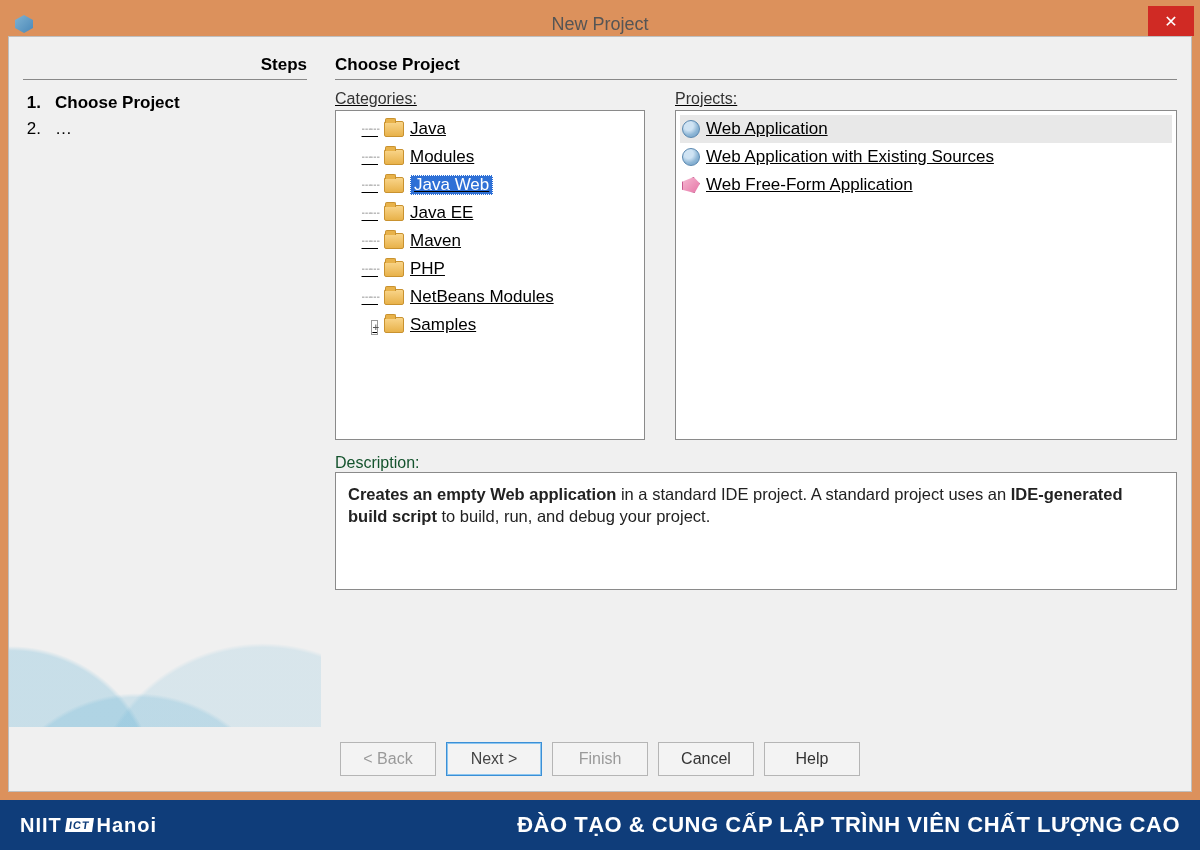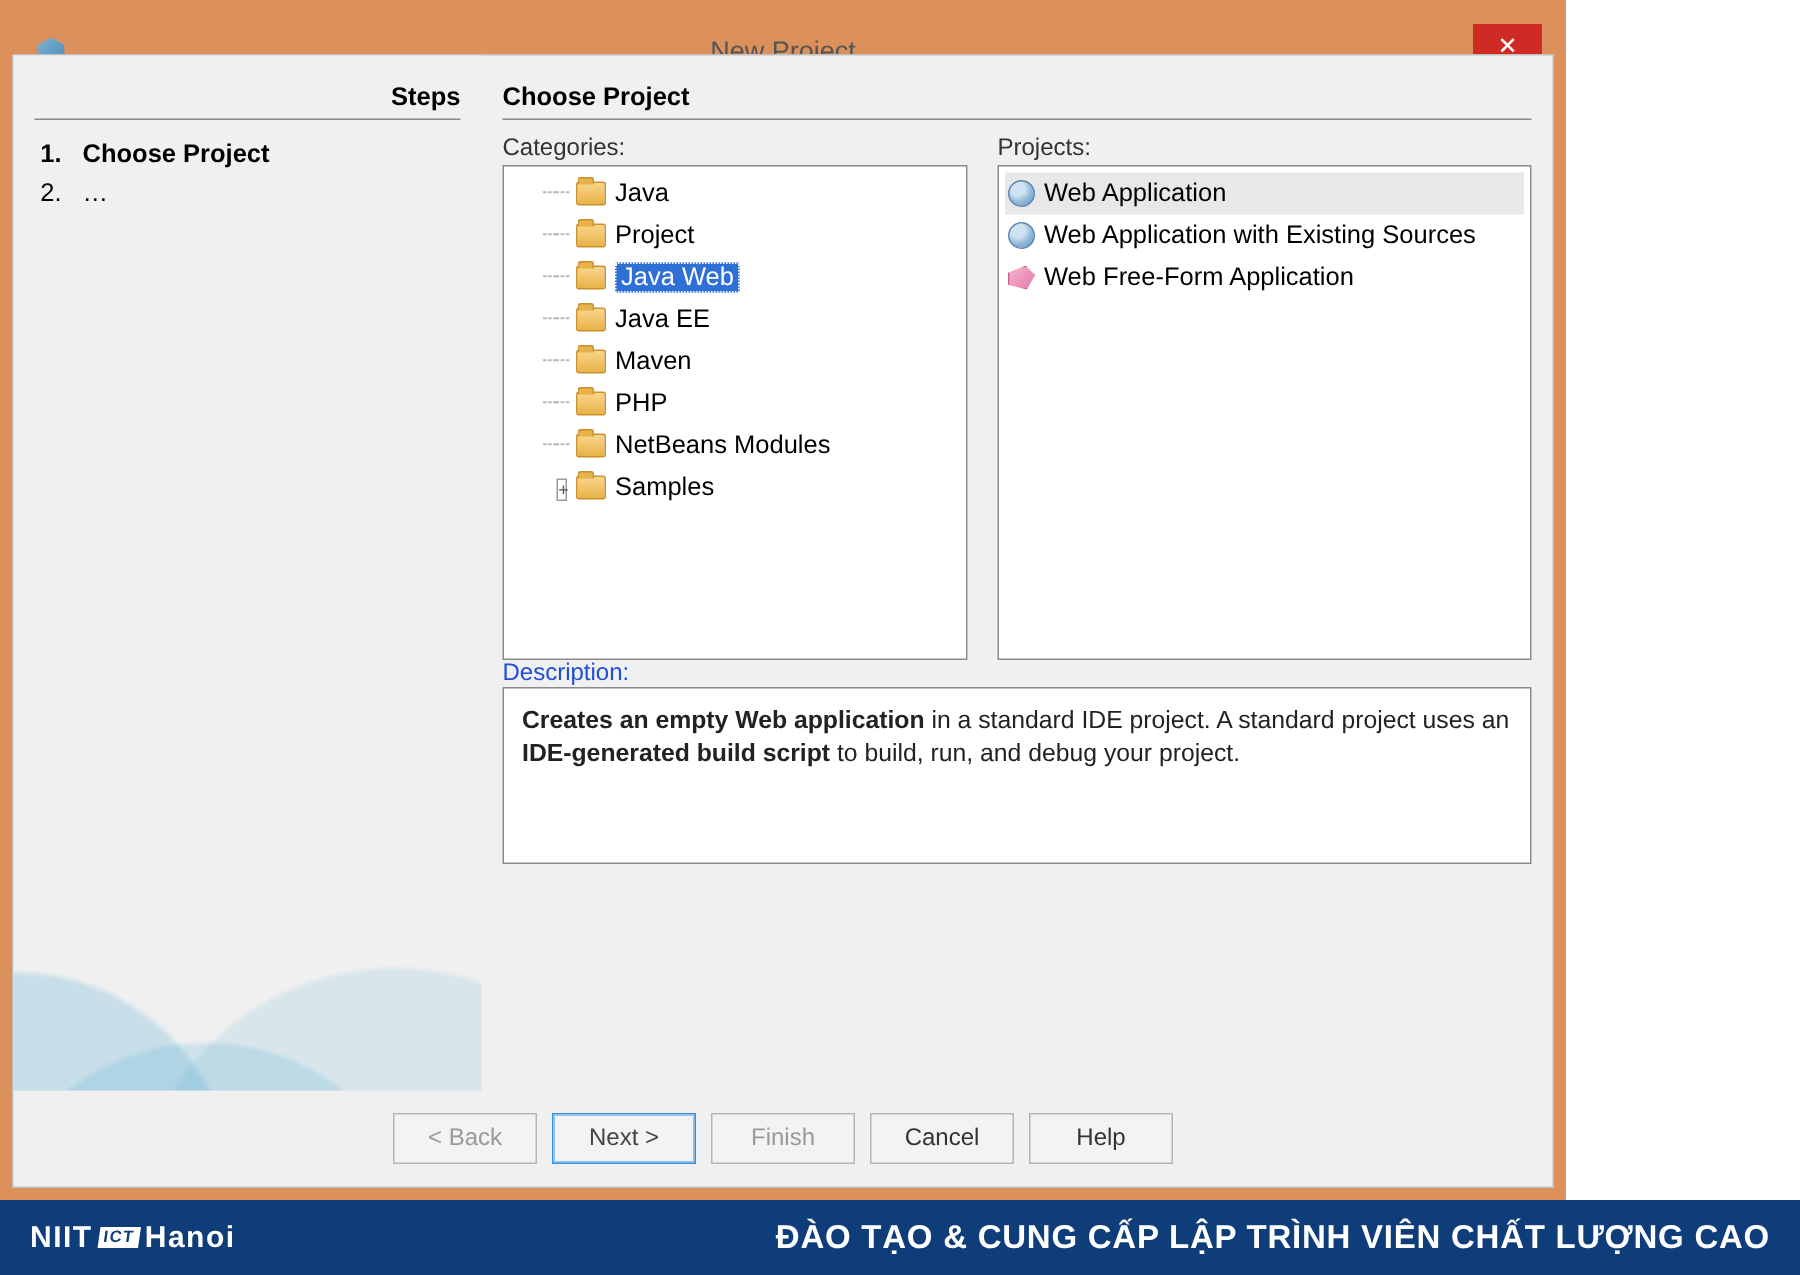--- a/index.html
+++ b/index.html
@@ -5,24 +5,24 @@
   * { box-sizing: border-box; margin: 0; padding: 0; }
   body {
     width: 1200px;
     height: 850px;
     font-family: "Segoe UI", Tahoma, sans-serif;
     font-size: 16px;
     background: #ffffff;
     overflow: hidden;
   }
   .window {
-    width: 1044px;
+    width: 1200px;
     height: 800px;
     background: #dc915c;
-    padding: 16px;
+    padding: 6px;
     position: relative;
   }
   .titlebar {
     height: 36px;
     background: #dc915c;
     display: flex;
     align-items: center;
     position: relative;
   }
   .app-icon {
@@ -106,22 +106,23 @@
   }
   .main-heading {
     font-weight: bold;
     border-bottom: 1px solid #888;
     padding-bottom: 4px;
     margin-bottom: 10px;
     font-size: 17px;
   }
   .two-col {
     display: flex;
-    gap: 20px;
+    gap: 30px;
     flex: 0 0 auto;
+    text-decoration: underline;
   }
   .col { display: flex; flex-direction: column; }
   .col-cat { width: 310px; }
   .col-proj { flex: 1; }
   .col-label { font-size: 16px; color:#333; margin-bottom: 2px; }
   .listbox {
     background: #fff;
     border: 1px solid #8a8a8a;
     height: 330px;
     padding: 4px 4px;
@@ -184,21 +185,21 @@
   }
   .pink-icon {
     width:18px; height:16px;
     background: linear-gradient(135deg,#f5b6d0,#e678a8);
     border:1px solid #c95a90;
     clip-path: polygon(0 30%, 65% 0, 100% 40%, 70% 100%, 0 80%);
   }
   .proj-item.selected {
     background:#e8e8e8;
   }
-  .desc-label { font-size:16px; color:#1d4ed8; }
+  .desc-label { margin-top: 14px; font-size:16px; color:#14532d; }
   .desc-box {
     background:#fff;
     border:1px solid #8a8a8a;
     height: 118px;
     padding: 10px 12px;
     font-size: 16.5px;
     color:#222;
     line-height: 1.35;
   }
   .desc-box b { font-weight: bold; }
@@ -299,21 +300,21 @@
             <div class="col-label">Categories:</div>
             <div class="listbox" id="categories-box">
                 <div class="tree-item">
                   <span class="lines">┄┄</span>
                   <span class="folder-icon"></span>
                   <span class="label">Java</span>
                 </div>
                 <div class="tree-item">
                   <span class="lines">┄┄</span>
                   <span class="folder-icon"></span>
-                  <span class="label">Project</span>
+                  <span class="label">Modules</span>
                 </div>
                 <div class="tree-item selected">
                   <span class="lines">┄┄</span>
                   <span class="folder-icon"></span>
                   <span class="label">Java Web</span>
                 </div>
                 <div class="tree-item">
                   <span class="lines">┄┄</span>
                   <span class="folder-icon"></span>
                   <span class="label">Java EE</span>

